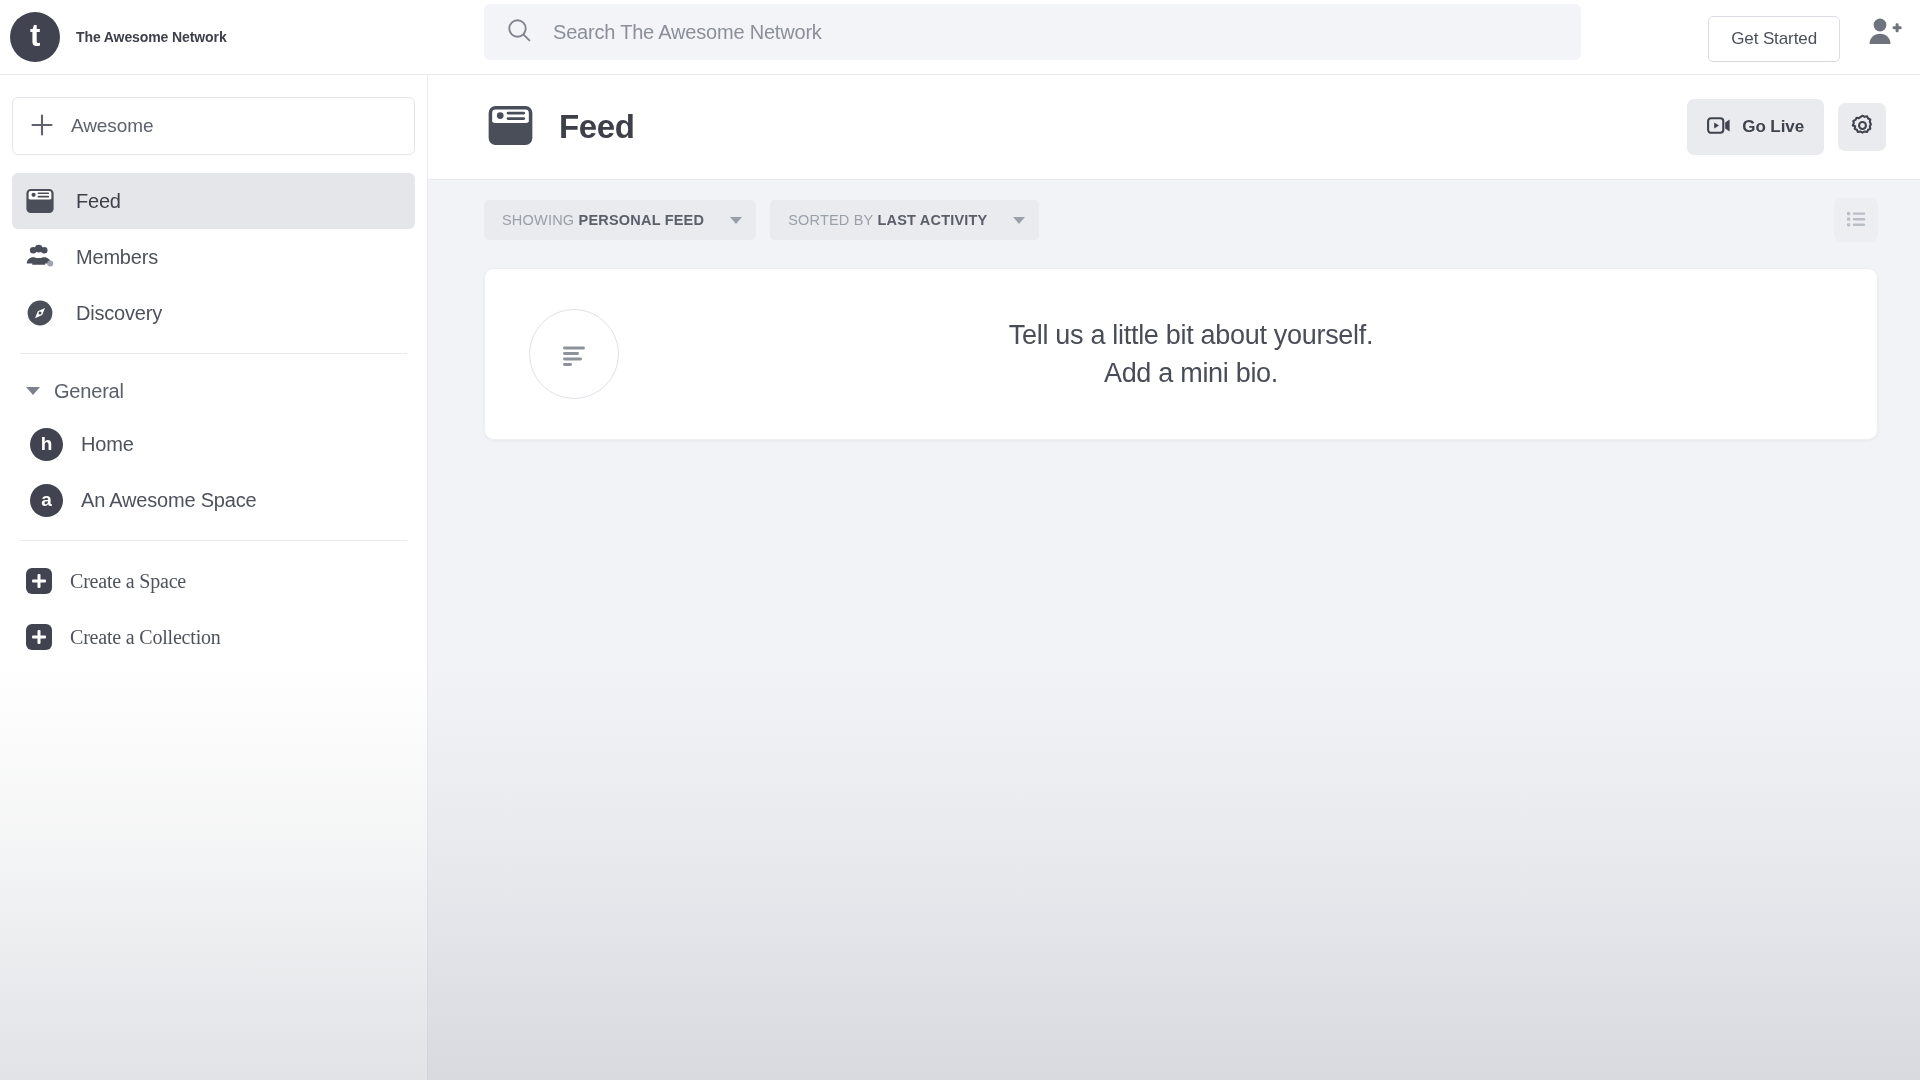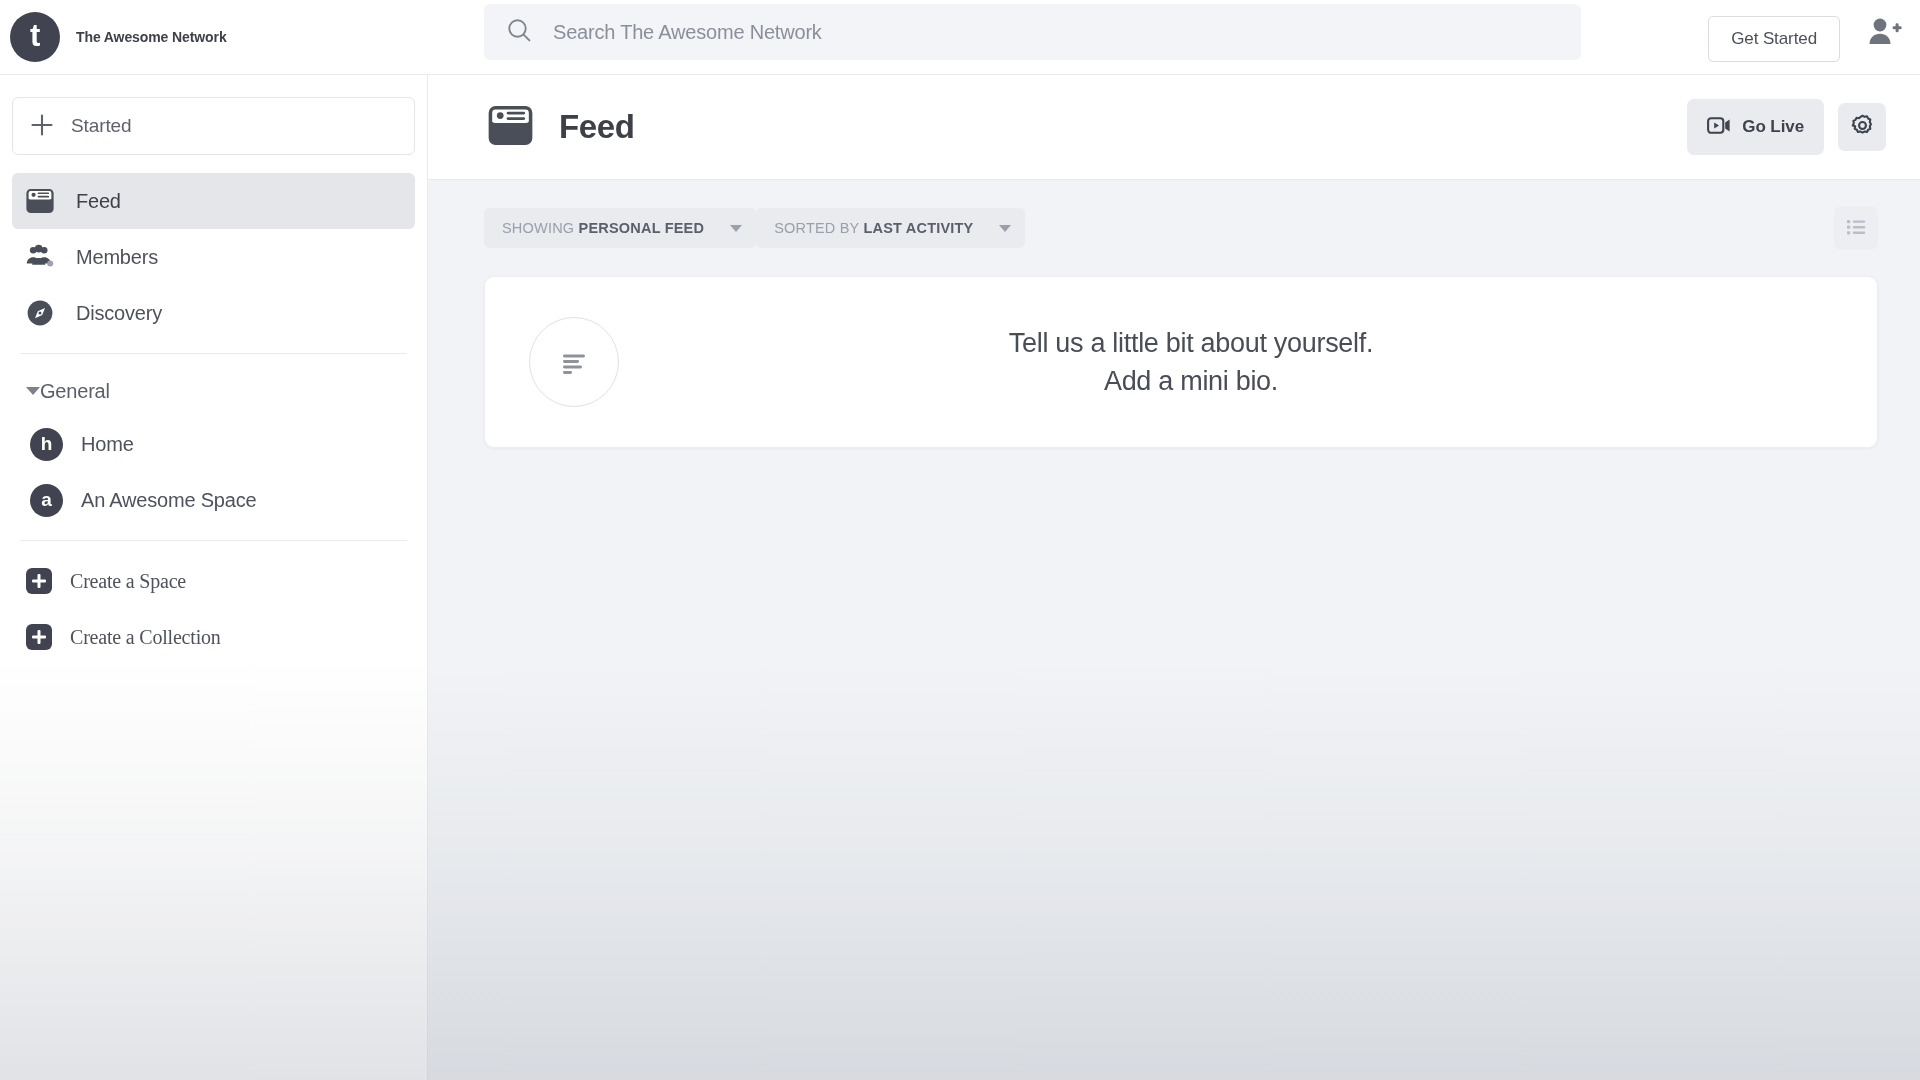--- a/index.html
+++ b/index.html
@@ -197,21 +197,21 @@
   .divider {
     height: 1px;
     background: #e8eaee;
     margin: 12px 8px;
   }
 
   .section-head {
     height: 50px;
     display: flex;
     align-items: center;
-    gap: 0;
+    gap: 14px;
     padding-left: 14px;
     cursor: pointer;
   }
   .caret {
     width: 0; height: 0;
     border-left: 7px solid transparent;
     border-right: 7px solid transparent;
     border-top: 8px solid #7c818b;
   }
   .section-title {
@@ -345,21 +345,22 @@
     display: flex;
     align-items: center;
     justify-content: center;
     cursor: pointer;
   }
 
   
   .filter-bar {
     display: flex;
     align-items: center;
-    padding: 26px 42px 0 56px;
+    padding: 18px 42px 0 56px;
+    gap: 14px;
   }
 
   .filter-chip {
     height: 40px;
     background: #e9ebef;
     border: none;
     border-radius: 5px;
     display: flex;
     align-items: center;
     gap: 26px;
@@ -480,21 +481,21 @@
 
     <div class="sidebar">
 
       <button class="create-btn">
         <span>
           <svg width="26" height="26" viewBox="0 0 26 26">
             <line x1="13" y1="3.5" x2="13" y2="22.5" stroke="#5d626d" stroke-width="2.1" stroke-linecap="round"></line>
             <line x1="3.5" y1="13" x2="22.5" y2="13" stroke="#5d626d" stroke-width="2.1" stroke-linecap="round"></line>
           </svg>
         </span>
-        <span class="create-btn-label">Started</span>
+        <span class="create-btn-label">Awesome</span>
       </button>
 
       <div class="nav-list">
 
         <div class="nav-item active">
           <span class="nav-icon">
             <svg width="28" height="28" viewBox="0 0 28 28">
               <rect x="1.5" y="3" width="25" height="22" rx="3.2" fill="#4a4e59"></rect>
               <rect x="1.5" y="3" width="25" height="9.5" rx="3.2" fill="#ffffff"></rect>
               <rect x="1.5" y="3" width="25" height="22" rx="3.2" fill="none" stroke="#4a4e59" stroke-width="2.2"></rect>

